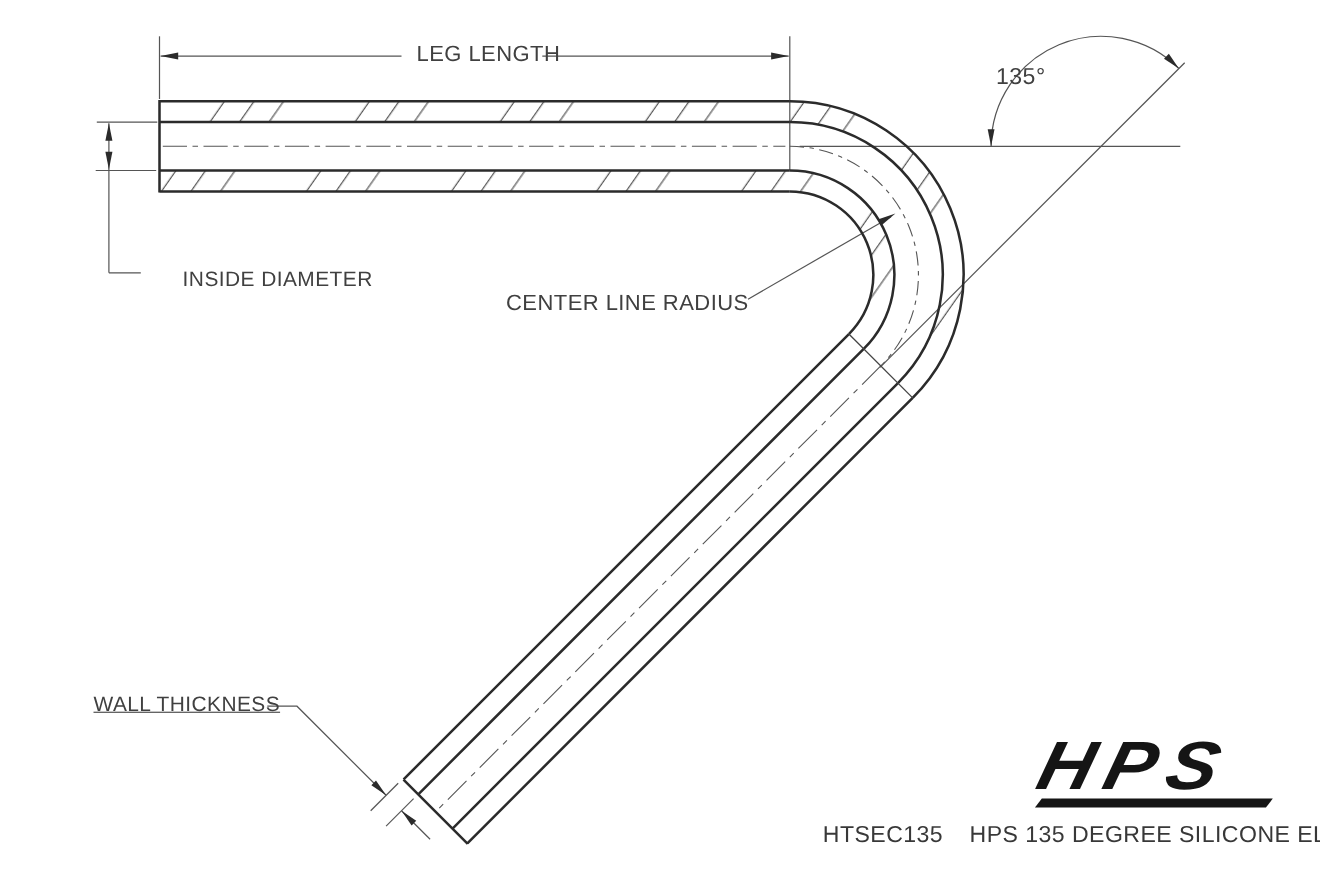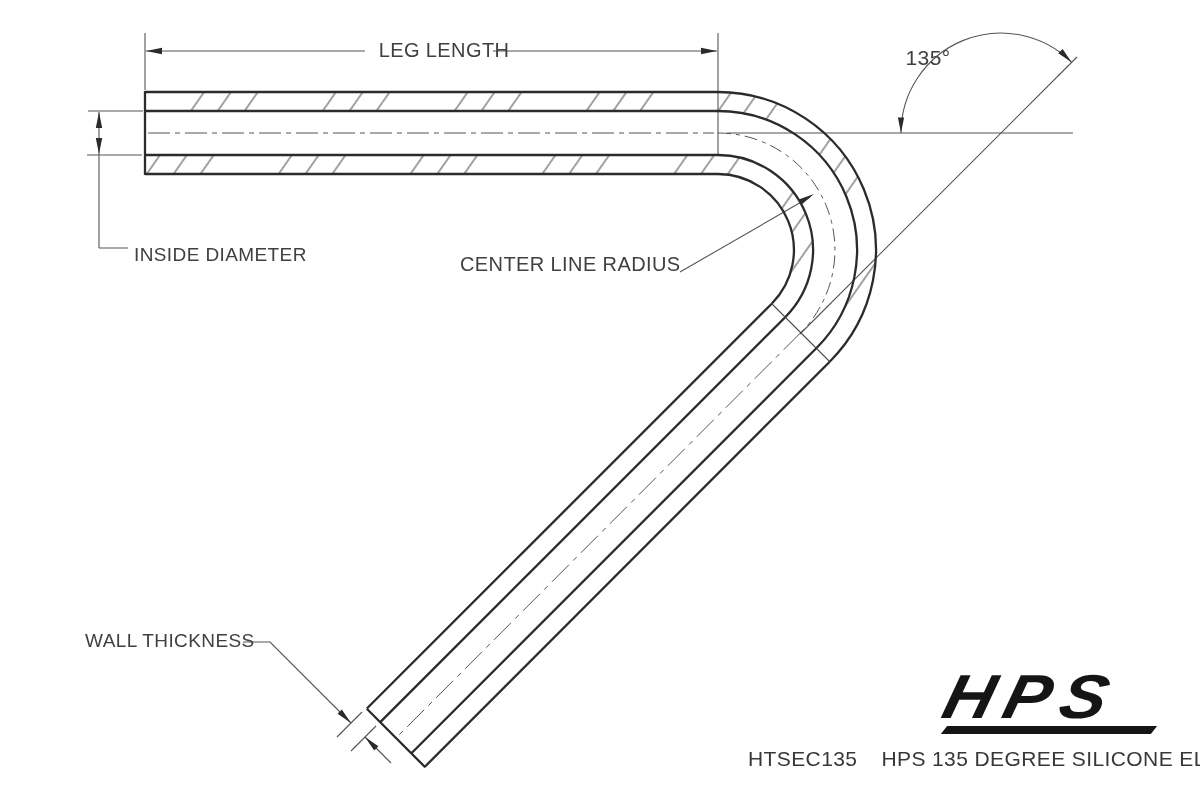--- a/index.html
+++ b/index.html
@@ -13,21 +13,21 @@
     position:absolute;
     color:#404040;
     font-size:20px;
     letter-spacing:.4px;
     white-space:nowrap;
     transform:translate(0,-50%);
   }
   .lbl.centered{transform:translate(-50%,-50%);}
   #lbl-angle{font-size:21px;}
   #lbl-wall-thickness{font-size:19px;}
-  #lbl-inside-diameter{font-size:19px;}
+  #lbl-inside-diameter{font-size:19px;margin-left:32px;}
   .caption{
     position:absolute;left:748px;top:759px;
     transform:translate(0,-50%);
     display:flex;gap:24px;
     color:#383838;font-size:21px;letter-spacing:.4px;white-space:nowrap;
   }
   .logo{position:absolute;left:938px;top:670px;width:240px;height:70px;color:#151515;}
   .logo-text{
     font-size:62px;font-weight:700;font-style:italic;
     letter-spacing:9px;line-height:54px;height:54px;
@@ -102,27 +102,27 @@
              M816.3 348.3 L411.4 753.2
              M829.7 361.7 L424.9 766.7
              M366.8 708.8 L425.2 767.2"></path>
   </g>
 
   <path d="M771.7 303.7 L829.7 361.7" stroke="#444444" stroke-width="1.2" fill="none"></path>
 </svg>
 
 <div class="lbl centered" id="lbl-leg-length" style="left:444px;top:50px;">LEG LENGTH</div>
 
-<div class="lbl centered" id="lbl-angle" style="left:928px;top:58px;">135°</div>
+<div class="lbl centered" id="lbl-angle" style="left:928px;top:70px;">135°</div>
 
 <div class="lbl" id="lbl-inside-diameter" style="left:134px;top:255px;">INSIDE DIAMETER</div>
 
-<div class="lbl" id="lbl-center-line-radius" style="left:460px;top:264px;">CENTER LINE RADIUS</div>
+<div class="lbl" id="lbl-center-line-radius" style="left:460px;top:276px;">CENTER LINE RADIUS</div>
 
-<div class="lbl" id="lbl-wall-thickness" style="left:85px;top:641px;">WALL THICKNESS</div>
+<div class="lbl" id="lbl-wall-thickness" style="left:85px;top:641px;text-decoration:underline;">WALL THICKNESS</div>
 
 <div class="logo">
   <div class="logo-text">HPS</div>
   <div class="logo-bar"></div>
 </div>
 
 <div class="caption">
   <span>HTSEC135</span>
   <span>HPS 135 DEGREE SILICONE ELBOW</span>
 </div>

